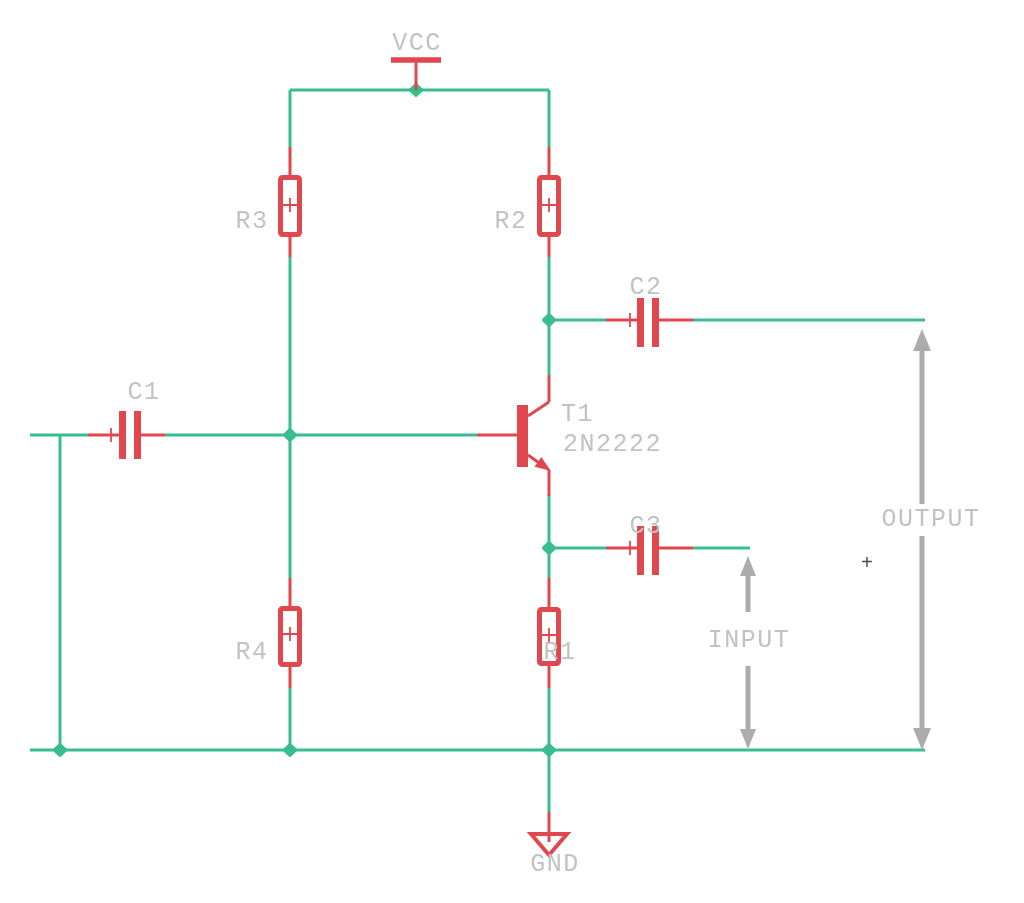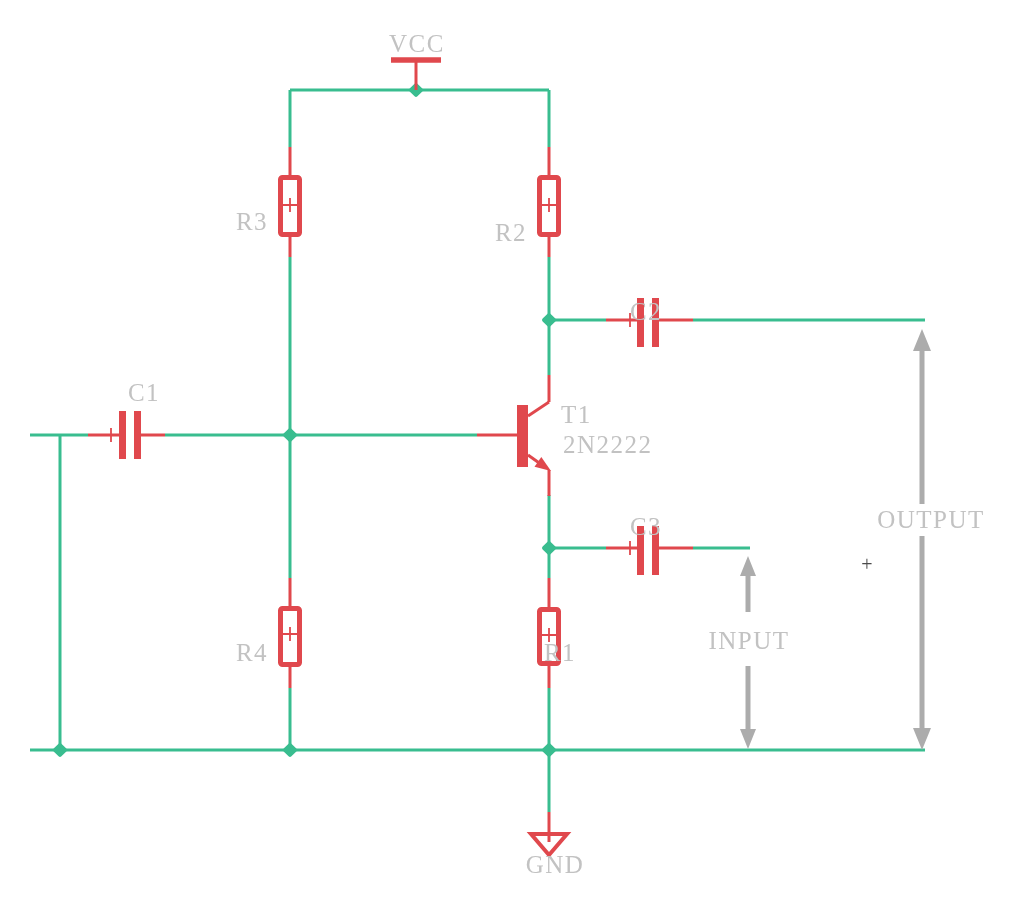--- a/index.html
+++ b/index.html
@@ -1,18 +1,18 @@
 <!DOCTYPE html>
 <html style="--wire: #39BD8F; --part: #E0484D; --label: #C2C2C2; --annotation: #ACACAC; --polarity: #4A4A4A; --background: #FFFFFF;"><head>
 <meta charset="utf-8">
 <style>
   html,body{margin:0;padding:0;background:#fff;}
   .canvas{
     position:relative;width:1024px;height:903px;background:var(--background,#fff);
-    font-family:Liberation Serif, serif;overflow:hidden;
+    font-family:Liberation Mono, monospace;overflow:hidden;
   }
   .canvas svg{position:absolute;left:0;top:0;}
   
   .w{stroke:var(--wire);stroke-width:3;fill:none;}
   .jd{fill:var(--wire);stroke:none;}
   .pl{stroke:var(--part);stroke-width:3;fill:none;}
   .pl4{stroke:var(--part);stroke-width:4;fill:none;}
   .pbody{stroke:var(--part);stroke-width:5;fill:#fff;}
   .pfill{fill:var(--part);stroke:none;}
   .ptick{stroke:var(--part);stroke-width:1.8;fill:none;}
@@ -132,26 +132,26 @@
       <path class="ga" d="M922,349 V504"></path>
       <path class="ga" d="M922,536 V730"></path>
       <polygon class="gah" points="922,750 913,728 931,728"></polygon>
     </g>
   </svg>
 
   <div class="lbl" style="left:417px;top:43px;">VCC</div>
   <div class="lbl" style="left:555px;top:864px;">GND</div>
 
   <div class="lbl" style="left:252px;top:221px;text-align:center;">R3</div>
-  <div class="lbl" style="left:511px;top:232px;">R2</div>
+  <div class="lbl" style="left:511px;top:221px;">R2</div>
   <div class="lbl" style="left:252px;top:652px;">R4</div>
   <div class="lbl" style="left:516px;top:652px;margin-left:44px;">R1</div>
 
   <div class="lbl" style="left:144px;top:392px;">C1</div>
-  <div class="lbl" style="left:646px;top:287px;margin-top:24px;">C2</div>
+  <div class="lbl" style="left:646px;top:287px;">C2</div>
   <div class="lbl" style="left:646px;top:526px;">C3</div>
 
   <div class="lbl lbl-left" style="left:561px;top:414px;">T1</div>
   <div class="lbl lbl-left" style="left:563px;top:444px;">2N2222</div>
 
   <div class="lbl" style="left:749px;top:640px;">INPUT</div>
   <div class="lbl" style="left:931px;top:519px;">OUTPUT</div>
   <div class="lbl plus-lbl" style="left:867px;top:564px;">+</div>
 
 </div>

